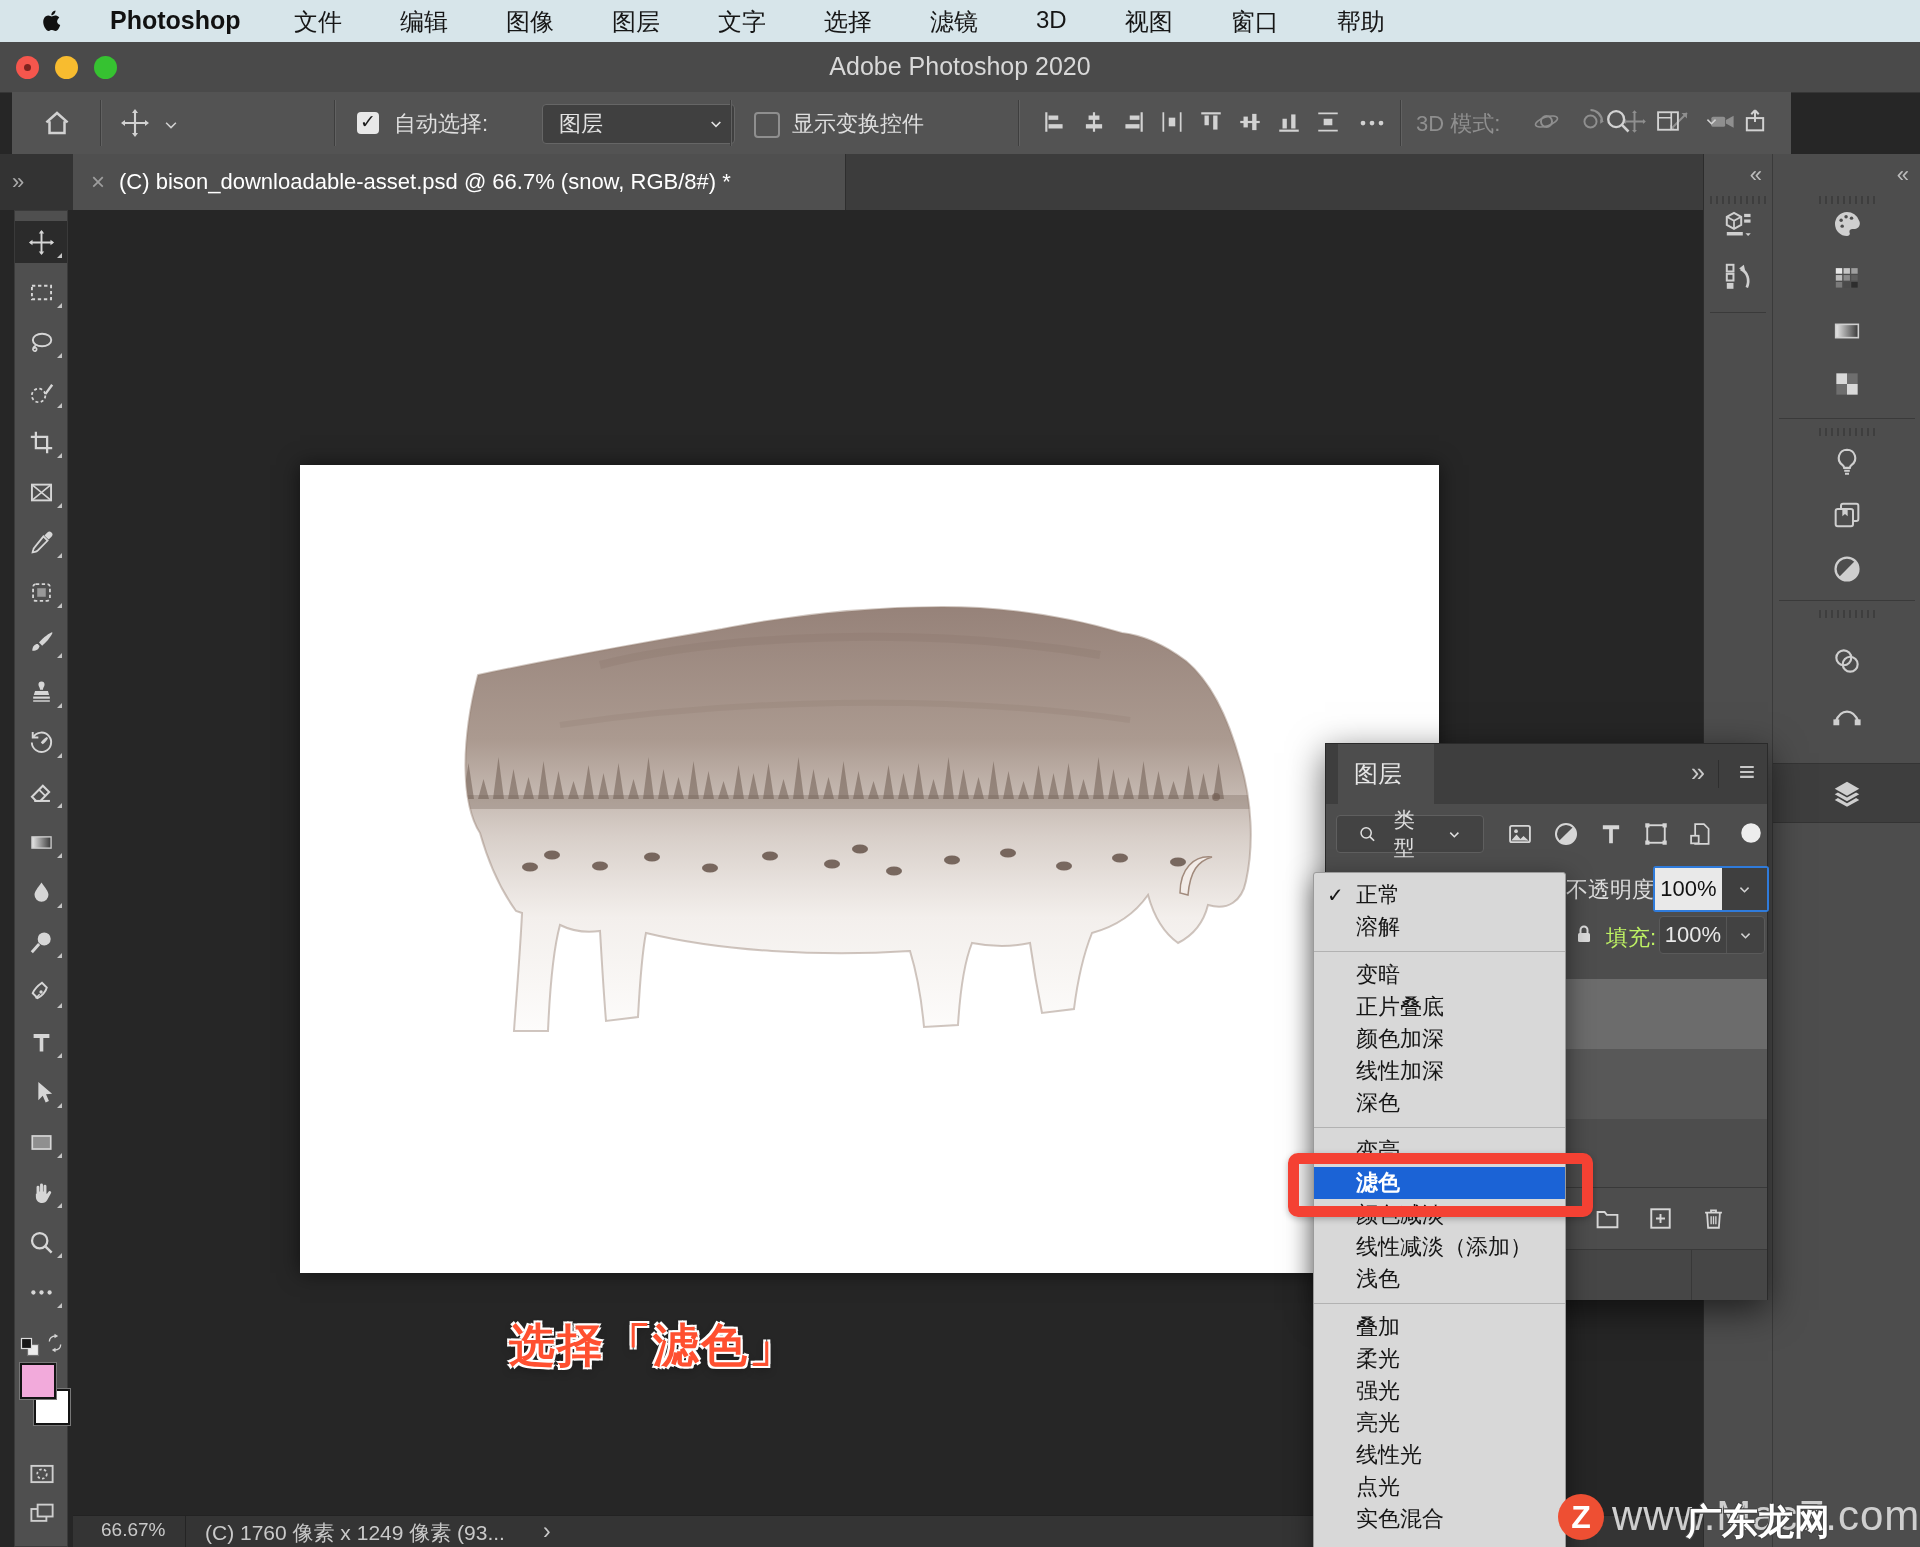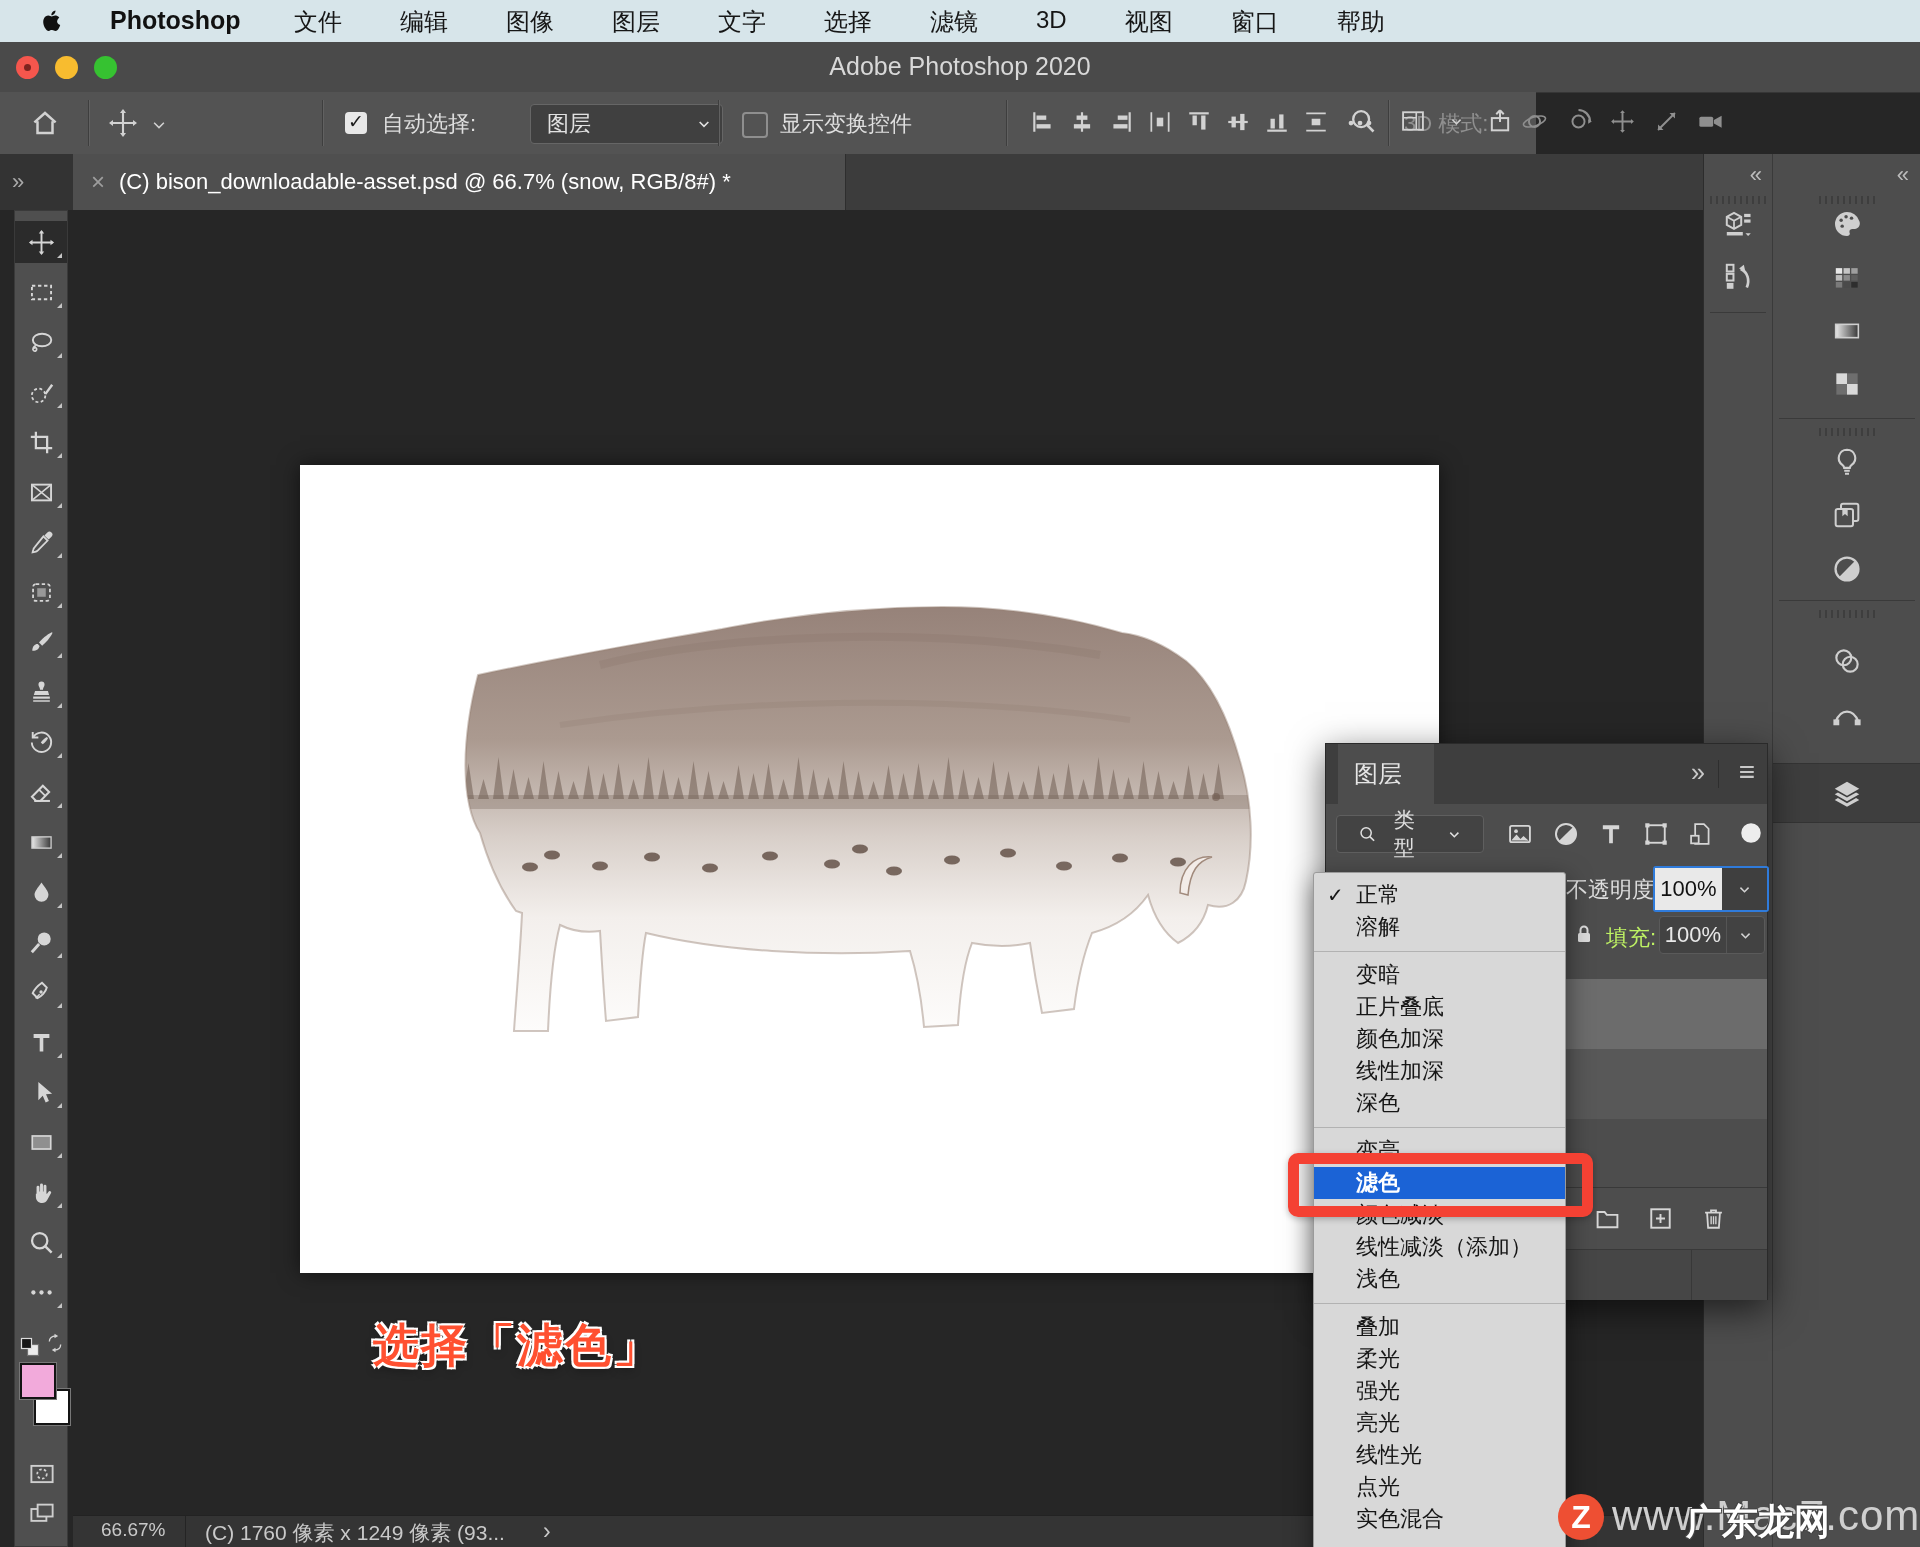--- a/index.html
+++ b/index.html
@@ -20,21 +20,21 @@
   
   #titlebar{left:0;top:42px;width:1920px;height:50px;background:#4a4a4a;border-bottom:1px solid #363636}
   .traffic{position:absolute;top:56px;width:23px;height:23px;border-radius:50%}
   #tl-red{left:16px;background:#f5564d}
   #tl-red::after{content:"";position:absolute;left:8px;top:8px;width:7px;height:7px;border-radius:50%;background:#7e241f}
   #tl-yellow{left:55px;background:#f8bc2f}
   #tl-green{left:94px;background:#36c231}
   #window-title{position:absolute;left:0;right:0;top:52px;text-align:center;font-size:25px;color:#d8d8d8}
 
   
-  #optionsbar{left:0;top:92px;width:1536px;height:62px;background:#535353;border-bottom:5px solid #d946ef}
+  #optionsbar{left:12px;top:92px;width:1779px;height:62px;background:#535353;border-bottom:5px solid #d946ef}
   .ob-div{position:absolute;top:8px;width:1px;height:46px;background:#3e3e3e;border-right:1px solid #616161}
   .ob-ico{position:absolute;top:16px;width:30px;height:30px;color:#d2d2d2}
   .ob-ico.small{width:18px;height:18px;top:24px}
   .ob-label{position:absolute;top:17px;font-size:22px;color:#dedede;white-space:nowrap}
   .checkbox{position:absolute;top:20px;width:22px;height:22px;border-radius:4px}
   .checkbox.on{background:#e8e8e8}
   .checkbox.on::after{content:"✓";position:absolute;left:3px;top:-2px;font-size:19px;font-weight:bold;color:#1c1c1c}
   .checkbox.off{border:2px solid #8f8f8f}
   #auto-select-dd{position:absolute;left:530px;top:12px;width:165px;height:38px;background:#404040;border:1px solid #666;border-radius:4px;
                   display:flex;align-items:center;padding:0 10px 0 16px;justify-content:space-between}
@@ -53,21 +53,21 @@
   #tabrow{left:0;top:154px;width:1703px;height:56px;background:#3c3c3c}
   #tools-collapse{position:absolute;left:0;top:0;width:73px;height:56px;background:#333;color:#a9a9a9;font-size:22px;
                   display:flex;align-items:center;padding-left:12px;box-sizing:border-box}
   #doc-tab{position:absolute;left:73px;top:0;width:772px;height:56px;background:#4f4f4f;display:flex;align-items:center;border-right:1px solid #2e2e2e}
   #tab-close{margin:0 14px 0 18px;color:#9d9d9d;font-size:24px}
   #tab-title{font-size:22px;color:#ffffff;white-space:nowrap}
 
   
   #workspace{left:73px;top:210px;width:1630px;height:1337px;background:#262626;overflow:hidden}
   #doc-canvas{position:absolute;left:227px;top:255px;width:1139px;height:808px;background:#fff;box-shadow:0 0 20px rgba(0,0,0,.55)}
-  #annotation-text{position:absolute;left:300px;top:1105px;width:560px;text-align:left;font-size:46px;font-weight:bold;
+  #annotation-text{position:absolute;left:300px;top:1105px;width:560px;text-align:center;font-size:46px;font-weight:bold;
                    color:#ff5030;letter-spacing:2px;
                    text-shadow:-2px -2px 0 #fff,2px -2px 0 #fff,-2px 2px 0 #fff,2px 2px 0 #fff,0 4px 8px rgba(0,0,0,.35)}
   #statusbar{position:absolute;left:0;bottom:0;width:100%;height:31px;background:#343434;border-top:1px solid #222}
   #status-zoom{position:absolute;left:28px;top:3px;font-size:19px;color:#c9c9c9}
   .status-div{position:absolute;left:112px;top:0;width:1px;height:31px;background:#242424}
   #status-doc{position:absolute;left:132px;top:3px;font-size:21px;color:#c9c9c9;white-space:nowrap}
   #status-expander{position:absolute;left:470px;top:2px;font-size:23px;color:#c9c9c9}
 
   
   #toolbar{left:14px;top:210px;width:54px;height:1337px;background:#4f4f4f;border:1px solid #3a3a3a;box-sizing:border-box;z-index:5}

